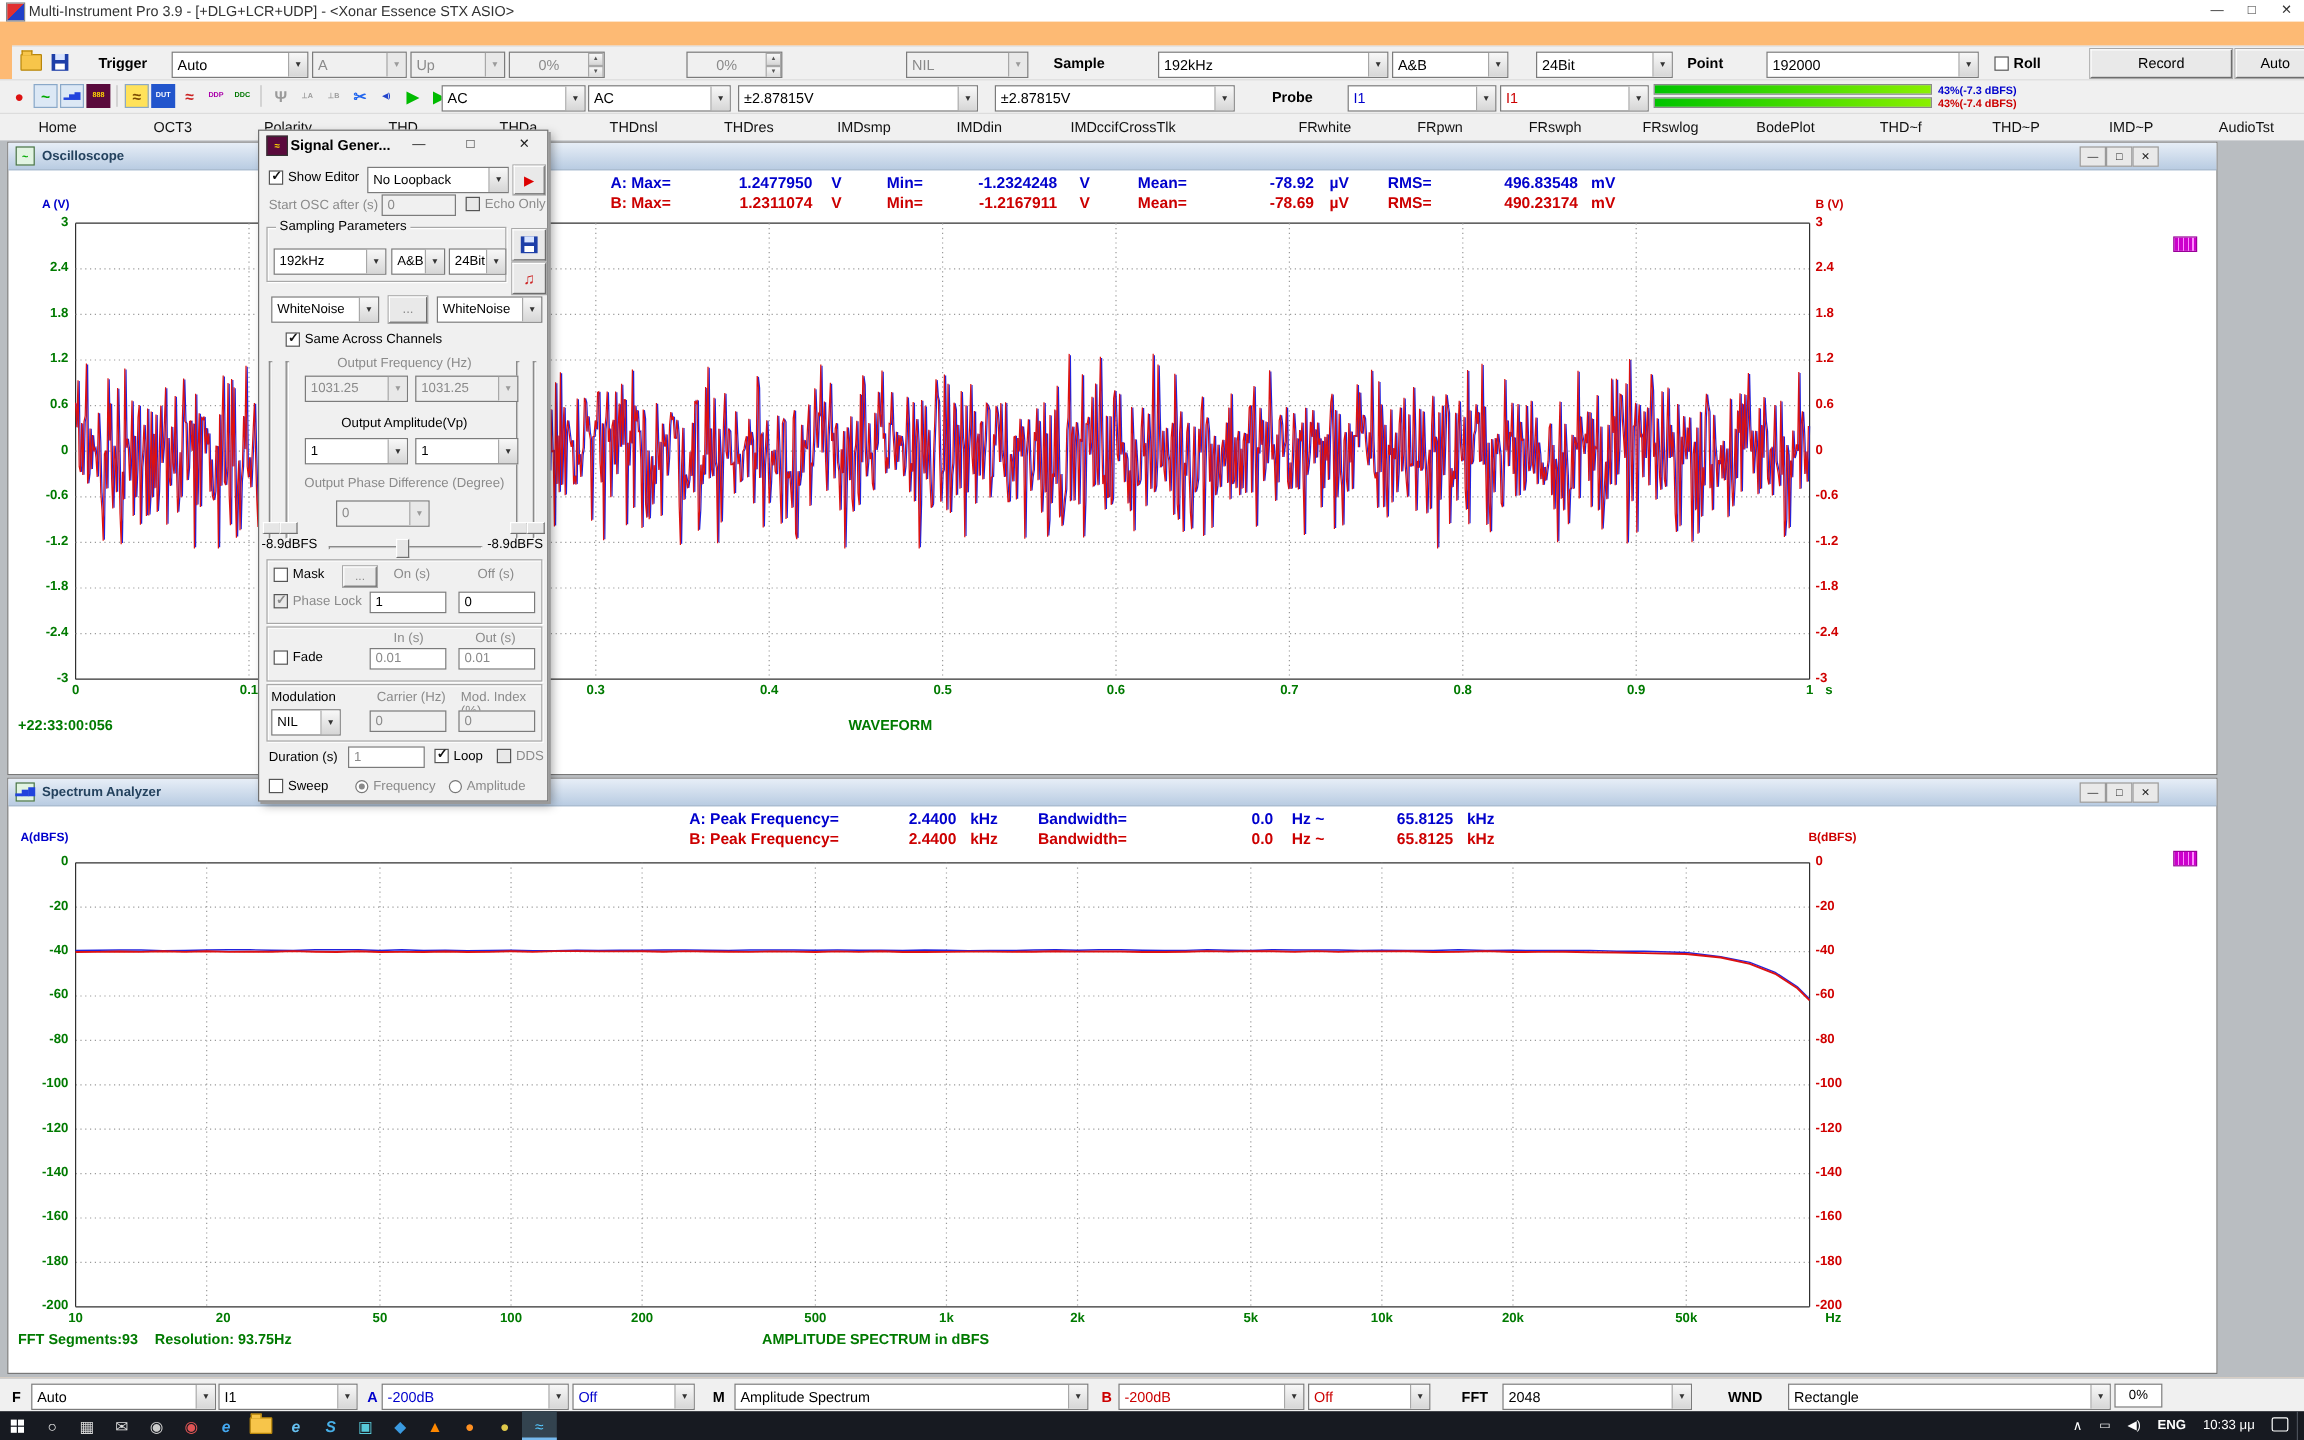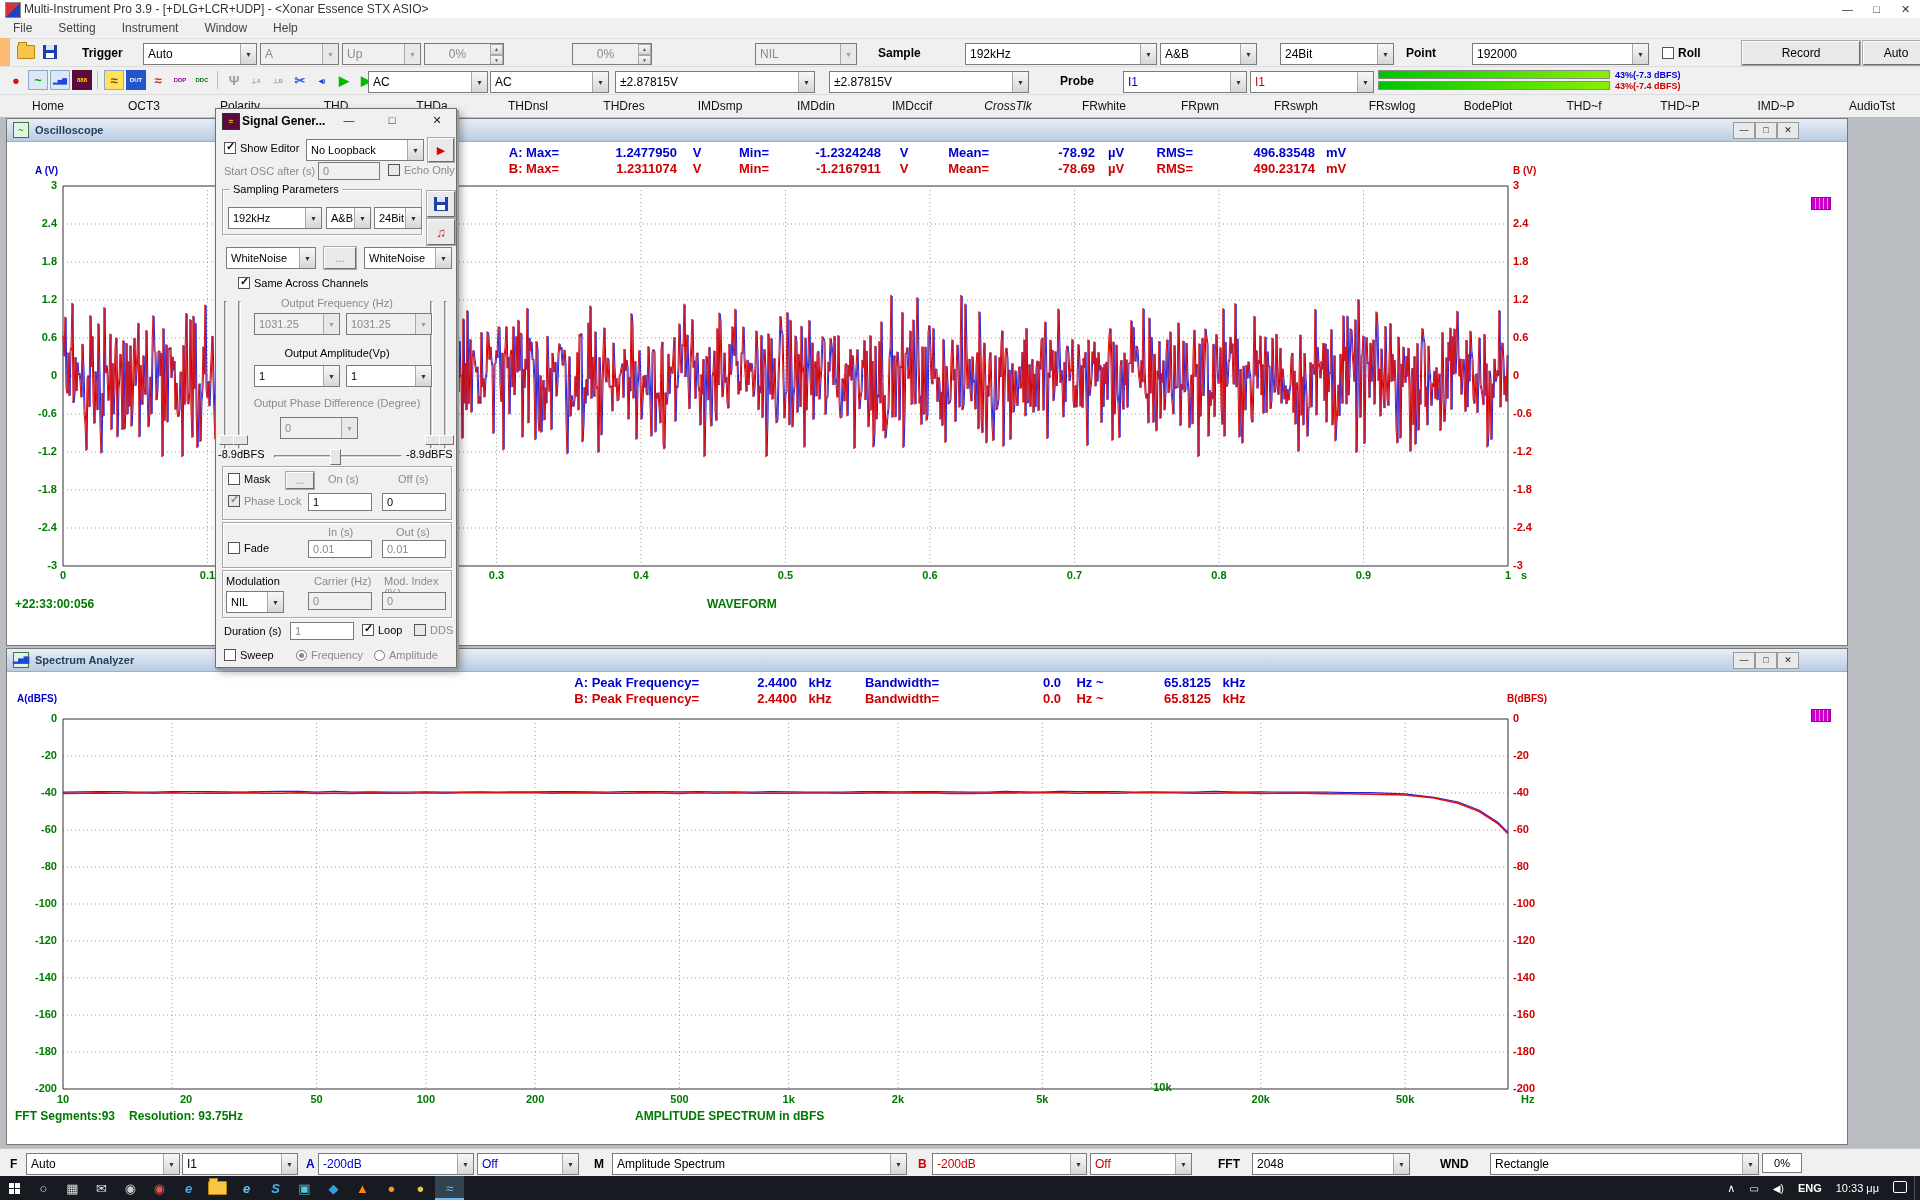--- a/index.html
+++ b/index.html
@@ -104,27 +104,20 @@
   <div id="mdibg"></div>
 
   <div id="titlebar">
     <span class="appicon"></span>
     <span class="ttl">Multi-Instrument Pro 3.9  -  [+DLG+LCR+UDP]  -  &lt;Xonar Essence STX ASIO&gt;</span>
     <span class="capbtn" style="left:1833px">—</span>
     <span class="capbtn" style="left:1862px">□</span>
     <span class="capbtn" style="left:1891px">✕</span>
   </div>
 
-  <div id="menubar">
-    <span>File</span>
-    <span>Setting</span>
-    <span>Instrument</span>
-    <span>Window</span>
-    <span>Help</span>
-  </div>
 
   <div id="toolbar1">
       <div class="ticon" style="left: 6px;">
         <span class="folder"></span>
       </div>
       <div class="ticon" style="left: 30px;">
         <span class="floppy"></span>
       </div>
       <div class="tlabel bold" style="left: 72px;">Trigger</div>
       <div class="dd" style="left: 133px; top: 4px; width: 112px;">
@@ -235,21 +228,21 @@
       <div class="tab" style="left: 0px; width: 96px;">Home</div>
       <div class="tab" style="left: 96px; width: 96px;">OCT3</div>
       <div class="tab" style="left: 192px; width: 96px;">Polarity</div>
       <div class="tab" style="left: 288px; width: 96px;">THD</div>
       <div class="tab" style="left: 384px; width: 96px;">THDa</div>
       <div class="tab" style="left: 480px; width: 96px;">THDnsl</div>
       <div class="tab" style="left: 576px; width: 96px;">THDres</div>
       <div class="tab" style="left: 672px; width: 96px;">IMDsmp</div>
       <div class="tab" style="left: 768px; width: 96px;">IMDdin</div>
       <div class="tab" style="left: 864px; width: 96px;">IMDccif</div>
-      <div class="tab" style="left: 960px; width: 96px; font-style: italic;">CrossTlk</div>
+      <div class="tab" style="left: 908px; width: 96px;">CrossTlk</div>
       <div class="tab" style="left: 1056px; width: 96px;">FRwhite</div>
       <div class="tab" style="left: 1152px; width: 96px;">FRpwn</div>
       <div class="tab" style="left: 1248px; width: 96px;">FRswph</div>
       <div class="tab" style="left: 1344px; width: 96px;">FRswlog</div>
       <div class="tab" style="left: 1440px; width: 96px;">BodePlot</div>
       <div class="tab" style="left: 1536px; width: 96px;">THD~f</div>
       <div class="tab" style="left: 1632px; width: 96px;">THD~P</div>
       <div class="tab" style="left: 1728px; width: 96px;">IMD~P</div>
       <div class="tab" style="left: 1824px; width: 96px;">AudioTst</div>
     </div>
@@ -397,21 +390,21 @@
       <div class="tick" style="left: 1506px; top: 433px; color: rgb(208, 0, 0);">-200</div>
       <div class="tick" style="left: 36px; top: 444px; width: 40px; text-align: center; color: rgb(0, 122, 0);">10</div>
       <div class="tick" style="left: 159px; top: 444px; width: 40px; text-align: center; color: rgb(0, 122, 0);">20</div>
       <div class="tick" style="left: 289.627px; top: 444px; width: 40px; text-align: center; color: rgb(0, 122, 0);">50</div>
       <div class="tick" style="left: 398.858px; top: 444px; width: 40px; text-align: center; color: rgb(0, 122, 0);">100</div>
       <div class="tick" style="left: 508.089px; top: 444px; width: 40px; text-align: center; color: rgb(0, 122, 0);">200</div>
       <div class="tick" style="left: 652.485px; top: 444px; width: 40px; text-align: center; color: rgb(0, 122, 0);">500</div>
       <div class="tick" style="left: 761.717px; top: 444px; width: 40px; text-align: center; color: rgb(0, 122, 0);">1k</div>
       <div class="tick" style="left: 870.948px; top: 444px; width: 40px; text-align: center; color: rgb(0, 122, 0);">2k</div>
       <div class="tick" style="left: 1015.34px; top: 444px; width: 40px; text-align: center; color: rgb(0, 122, 0);">5k</div>
-      <div class="tick" style="left: 1124.57px; top: 432px; width: 40px; text-align: right; color: rgb(0, 122, 0);">10k</div>
+      <div class="tick" style="left: 1124.57px; top: 444px; width: 40px; text-align: center; color: rgb(0, 122, 0);">10k</div>
       <div class="tick" style="left: 1233.81px; top: 444px; width: 40px; text-align: center; color: rgb(0, 122, 0);">20k</div>
       <div class="tick" style="left: 1378.2px; top: 444px; width: 40px; text-align: center; color: rgb(0, 122, 0);">50k</div>
       <div class="tick" style="left: 1514px; top: 444px; color: rgb(0, 122, 0);">Hz</div>
       <div class="statrow" style="left: 542px; top: 26px; color: rgb(0, 0, 204);"><span style="width: 150px; text-align: right;">A: Peak Frequency=</span><span style="width: 98px; text-align: right;">2.4400</span><span style="width: 46px; text-align: center;">kHz</span><span style="width: 96px; text-align: right;">Bandwidth=</span><span style="width: 122px; text-align: right;">0.0</span><span style="width: 58px; text-align: center;">Hz ~</span><span style="width: 92px; text-align: right;">65.8125</span><span style="width: 46px; text-align: center;">kHz</span></div>
       <div class="statrow" style="left: 542px; top: 42px; color: rgb(204, 0, 0);"><span style="width: 150px; text-align: right;">B: Peak Frequency=</span><span style="width: 98px; text-align: right;">2.4400</span><span style="width: 46px; text-align: center;">kHz</span><span style="width: 96px; text-align: right;">Bandwidth=</span><span style="width: 122px; text-align: right;">0.0</span><span style="width: 58px; text-align: center;">Hz ~</span><span style="width: 92px; text-align: right;">65.8125</span><span style="width: 46px; text-align: center;">kHz</span></div>
     </div>
 
   <div id="dialog">
     <span class="sgicon">≈</span>
     <span class="dtitle">Signal Gener...</span>

